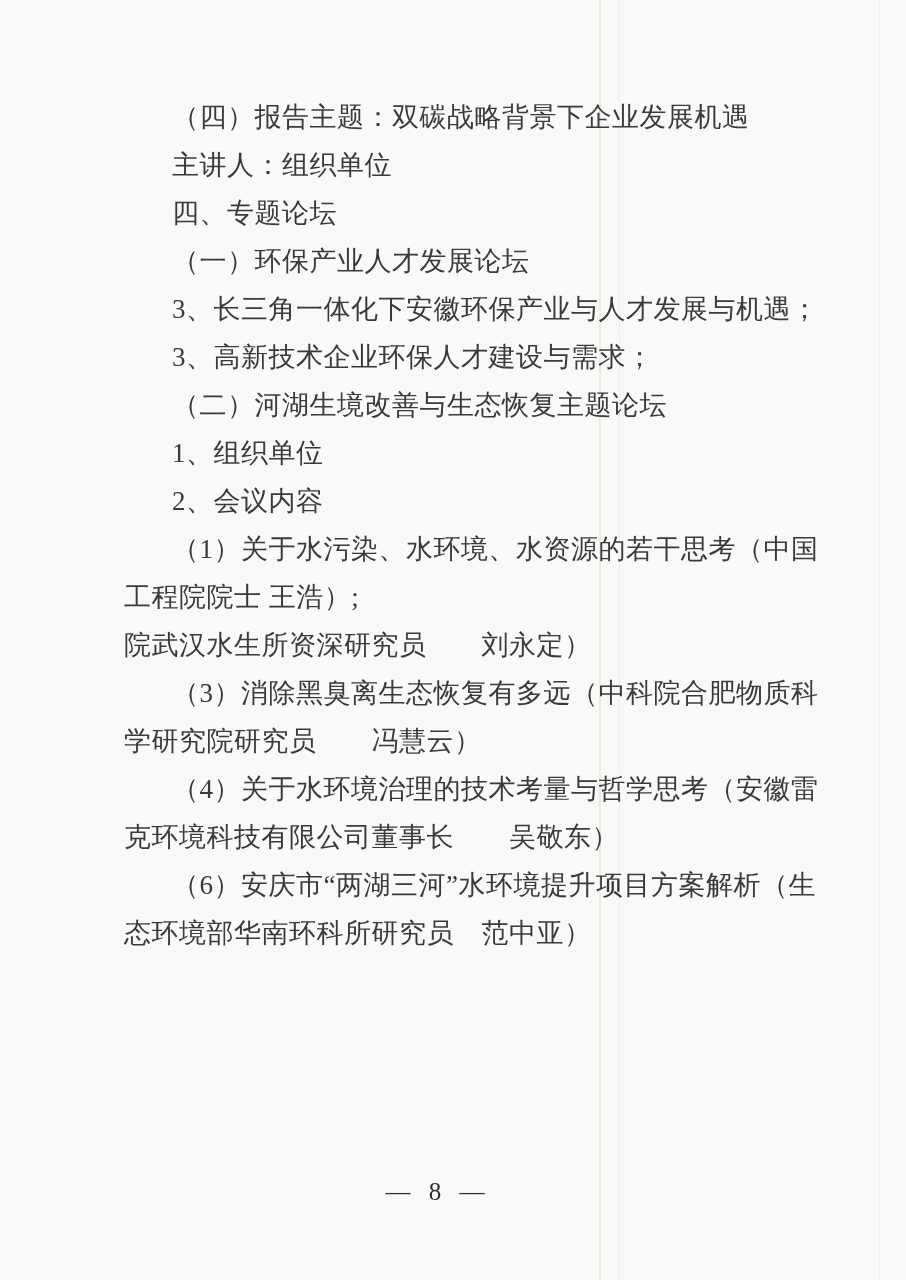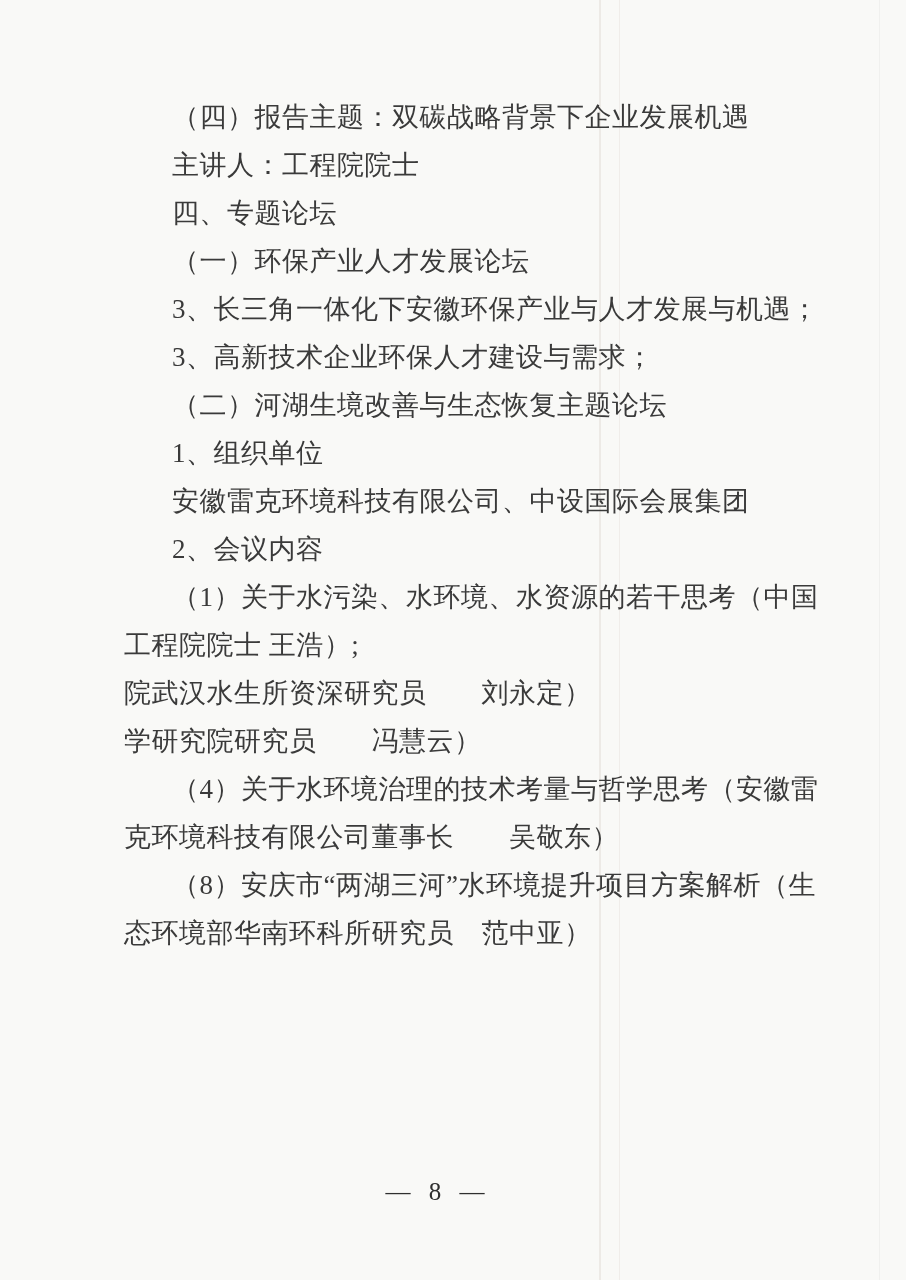--- a/index.html
+++ b/index.html
@@ -59,34 +59,34 @@
 <body>
 
 <div class="screen">
 
   <div class="crease crease-a"></div>
   <div class="crease crease-b"></div>
   <div class="crease crease-c"></div>
 
   <div class="content">
     <div class="line indent">（四）报告主题：双碳战略背景下企业发展机遇</div>
-    <div class="line indent">主讲人：工程院院士</div>
+    <div class="line indent">主讲人：组织单位</div>
     <div class="line indent">四、专题论坛</div>
     <div class="line indent">（一）环保产业人才发展论坛</div>
     <div class="line indent">3、长三角一体化下安徽环保产业与人才发展与机遇；</div>
     <div class="line indent">3、高新技术企业环保人才建设与需求；</div>
     <div class="line indent">（二）河湖生境改善与生态恢复主题论坛</div>
     <div class="line indent">1、组织单位</div>
-    <div class="line indent">安徽雷克环境科技有限公司、中设国际会展集团</div>
     <div class="line indent">2、会议内容</div>
     <div class="line indent">（1）关于水污染、水环境、水资源的若干思考（中国</div>
     <div class="line">工程院院士 王浩）;</div>
     <div class="line">院武汉水生所资深研究员　　刘永定）</div>
+    <div class="line indent">（3）消除黑臭离生态恢复有多远（中科院合肥物质科</div>
     <div class="line">学研究院研究员　　冯慧云）</div>
     <div class="line indent">（4）关于水环境治理的技术考量与哲学思考（安徽雷</div>
     <div class="line">克环境科技有限公司董事长　　吴敬东）</div>
-    <div class="line indent">（8）安庆市“两湖三河”水环境提升项目方案解析（生</div>
+    <div class="line indent">（6）安庆市“两湖三河”水环境提升项目方案解析（生</div>
     <div class="line">态环境部华南环科所研究员　范中亚）</div>
   </div>
 
   <div class="footer">— 8 —</div>
 
 </div>
 
 </body></html>

